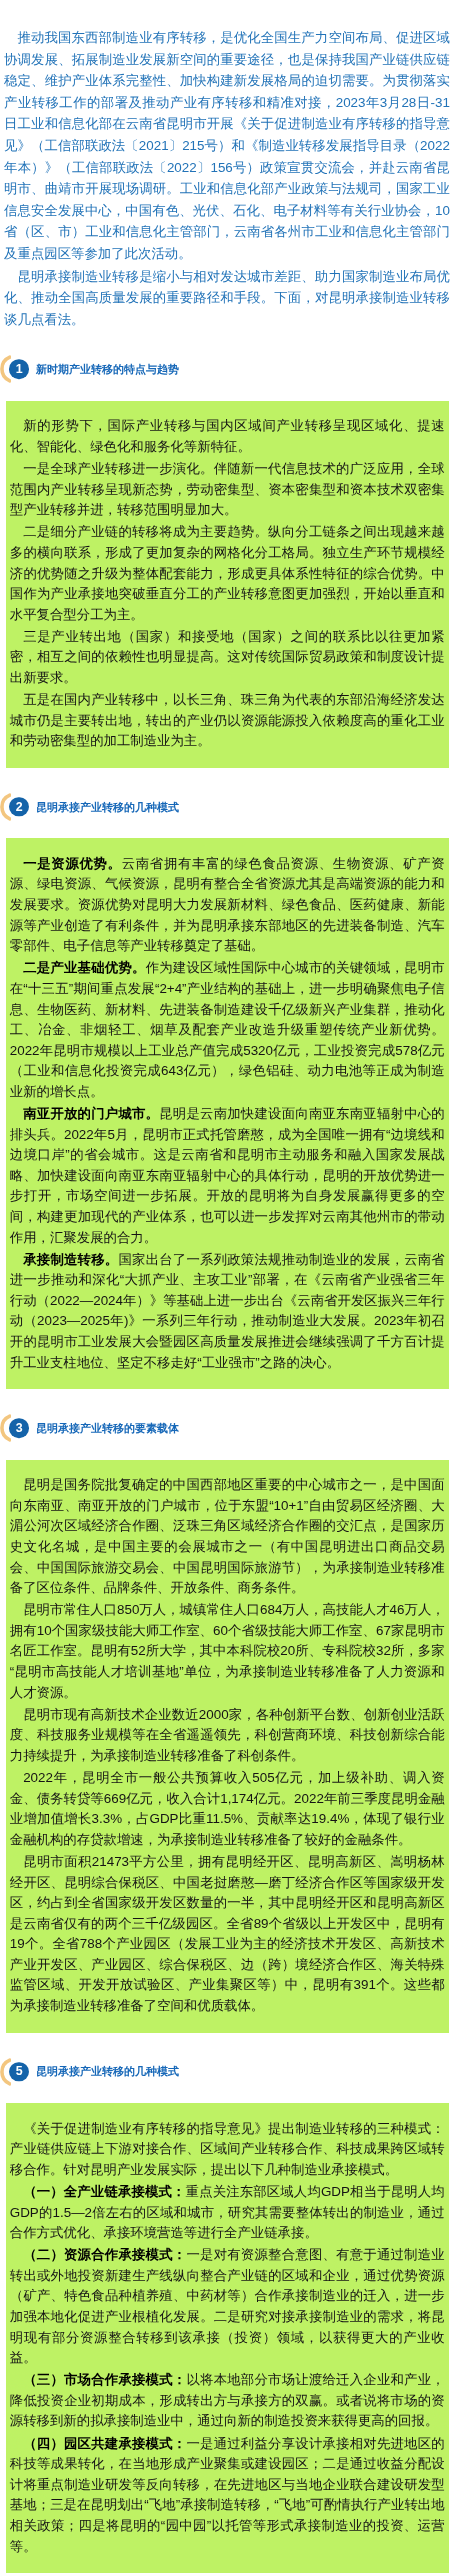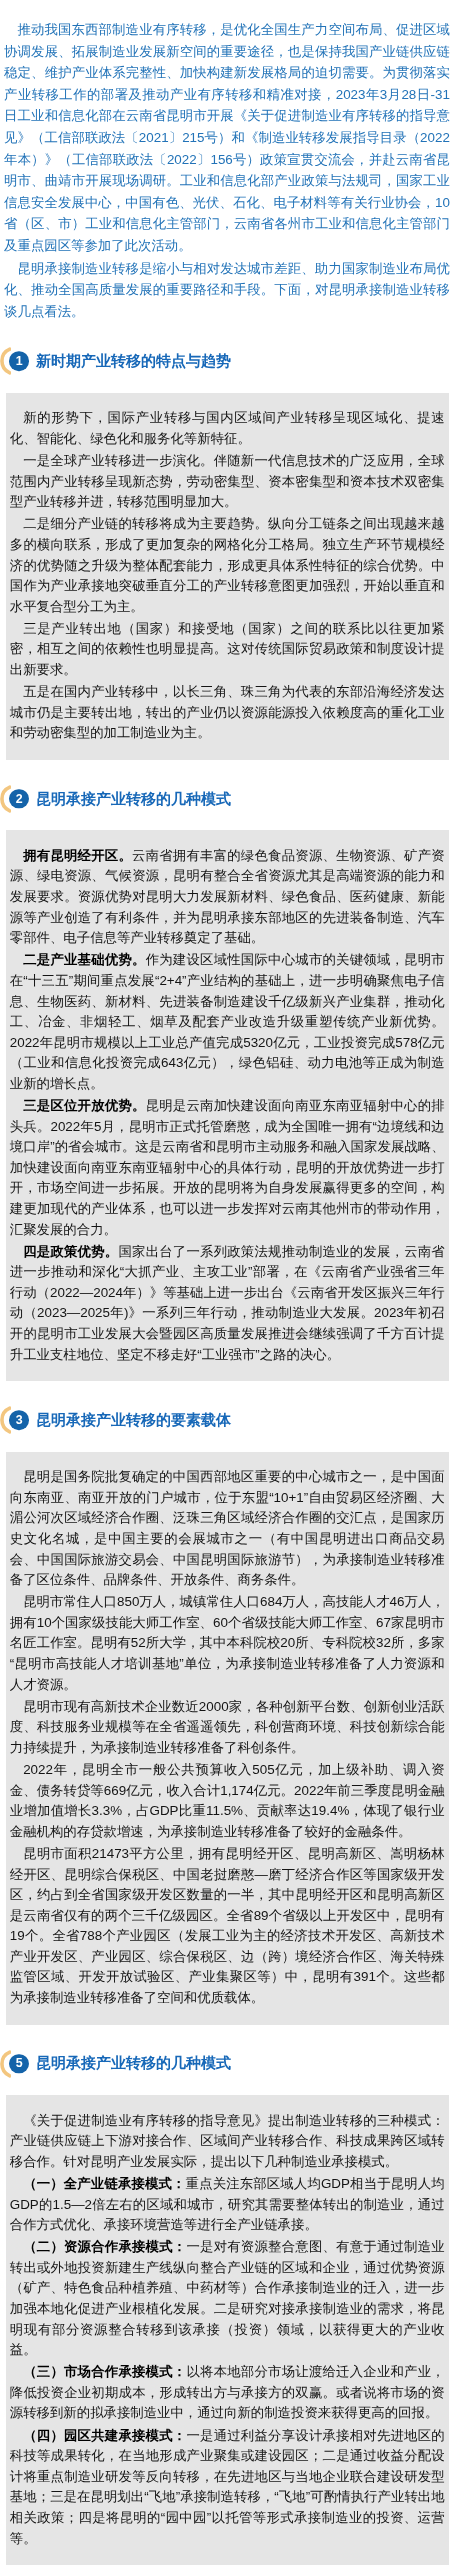--- a/index.html
+++ b/index.html
@@ -7,21 +7,21 @@
     position:relative;
     width:454px;
     height:3812px;
     margin:0 auto;
     background:#ffffff;
     overflow:hidden;
     font-family:"Liberation Sans","DejaVu Sans",sans-serif;
     -webkit-font-smoothing:antialiased;
   }
   
-  .intro{padding-top:19px;}
+  .intro{padding-top:27px;}
   .intro p{
     margin:0 4.1px 1px 4.1px;
     color:#2273b8;
     font-size:13.4px;
     line-height:21.6px;
     text-indent:13.4px;
     text-align:justify;
   }
   
   .sec-head{
@@ -35,25 +35,25 @@
   .arc{position:absolute;left:0;top:50%;transform:translateY(-50%);width:11.3px;height:29px;display:block;}
   .badge{
     position:absolute;left:9.3px;top:50%;transform:translateY(-50%);
     width:19.6px;height:19.6px;border-radius:50%;
     background:#1463a9;color:#ffffff;
     display:flex;align-items:center;justify-content:center;
     font-size:12.4px;font-weight:bold;
   }
   .sec-title{
     margin:0;color:#1768b8;
-    font-size:15px;font-weight:bold;line-height:20.6px;text-align:right;
+    font-size:11px;font-weight:bold;line-height:20.6px;text-align:right;
   }
   
   .sec-box{
-    background:#e5e5e5;
+    background:#bef264;
     margin:0 5.2px 0 6.2px;
     padding:15.5px 4.1px 14.4px 3.6px;
   }
   .sec-box p{
     margin:0 0 1.5px 0;
     color:#141414;
     font-size:13.4px;
     line-height:20.6px;
     text-indent:13.4px;
     text-align:justify;
@@ -99,27 +99,27 @@
     <div class="sec-head">
       <span class="arc">
         <svg width="11.3" height="29" viewBox="0 0 22 56" aria-hidden="true">
           <path d="M 19 5 A 25 25 0 0 0 19 51" fill="none" stroke="#f3c67f" stroke-width="7" stroke-linecap="round"></path>
         </svg>
       </span>
       <span class="badge">2</span>
       <h2 class="sec-title">昆明承接产业转移的几种模式</h2>
     </div>
     <div class="sec-box">
-  <p><b class="lead">拥有昆明经开区。</b><span class="ptext">云南省拥有丰富的绿色食品资源、生物资源、矿产资源、绿电资源、气候资源，昆明有整合全省资源尤其是高端资源的能力和发展要求。资源优势对昆明大力发展新材料、绿色食品、医药健康、新能源等产业创造了有利条件，并为昆明承接东部地区的先进装备制造、汽车零部件、电子信息等产业转移奠定了基础。</span></p>
+  <p><b class="lead">一是资源优势。</b><span class="ptext">云南省拥有丰富的绿色食品资源、生物资源、矿产资源、绿电资源、气候资源，昆明有整合全省资源尤其是高端资源的能力和发展要求。资源优势对昆明大力发展新材料、绿色食品、医药健康、新能源等产业创造了有利条件，并为昆明承接东部地区的先进装备制造、汽车零部件、电子信息等产业转移奠定了基础。</span></p>
 
   <p><b class="lead">二是产业基础优势。</b><span class="ptext">作为建设区域性国际中心城市的关键领域，昆明市在“十三五”期间重点发展“2+4”产业结构的基础上，进一步明确聚焦电子信息、生物医药、新材料、先进装备制造建设千亿级新兴产业集群，推动化工、冶金、非烟轻工、烟草及配套产业改造升级重塑传统产业新优势。2022年昆明市规模以上工业总产值完成5320亿元，工业投资完成578亿元（工业和信息化投资完成643亿元），绿色铝硅、动力电池等正成为制造业新的增长点。</span></p>
 
-  <p><b class="lead">三是区位开放优势。</b><span class="ptext">昆明是云南加快建设面向南亚东南亚辐射中心的排头兵。2022年5月，昆明市正式托管磨憨，成为全国唯一拥有“边境线和边境口岸”的省会城市。这是云南省和昆明市主动服务和融入国家发展战略、加快建设面向南亚东南亚辐射中心的具体行动，昆明的开放优势进一步打开，市场空间进一步拓展。开放的昆明将为自身发展赢得更多的空间，构建更加现代的产业体系，也可以进一步发挥对云南其他州市的带动作用，汇聚发展的合力。</span></p>
+  <p><b class="lead">南亚开放的门户城市。</b><span class="ptext">昆明是云南加快建设面向南亚东南亚辐射中心的排头兵。2022年5月，昆明市正式托管磨憨，成为全国唯一拥有“边境线和边境口岸”的省会城市。这是云南省和昆明市主动服务和融入国家发展战略、加快建设面向南亚东南亚辐射中心的具体行动，昆明的开放优势进一步打开，市场空间进一步拓展。开放的昆明将为自身发展赢得更多的空间，构建更加现代的产业体系，也可以进一步发挥对云南其他州市的带动作用，汇聚发展的合力。</span></p>
 
-  <p><b class="lead">四是政策优势。</b><span class="ptext">国家出台了一系列政策法规推动制造业的发展，云南省进一步推动和深化“大抓产业、主攻工业”部署，在《云南省产业强省三年行动（2022—2024年）》等基础上进一步出台《云南省开发区振兴三年行动（2023—2025年)》一系列三年行动，推动制造业大发展。2023年初召开的昆明市工业发展大会暨园区高质量发展推进会继续强调了千方百计提升工业支柱地位、坚定不移走好“工业强市”之路的决心。</span></p>
+  <p><b class="lead">承接制造转移。</b><span class="ptext">国家出台了一系列政策法规推动制造业的发展，云南省进一步推动和深化“大抓产业、主攻工业”部署，在《云南省产业强省三年行动（2022—2024年）》等基础上进一步出台《云南省开发区振兴三年行动（2023—2025年)》一系列三年行动，推动制造业大发展。2023年初召开的昆明市工业发展大会暨园区高质量发展推进会继续强调了千方百计提升工业支柱地位、坚定不移走好“工业强市”之路的决心。</span></p>
 </div>
   </section>
 
   <section class="sec">
     <div class="sec-head">
       <span class="arc">
         <svg width="11.3" height="29" viewBox="0 0 22 56" aria-hidden="true">
           <path d="M 19 5 A 25 25 0 0 0 19 51" fill="none" stroke="#f3c67f" stroke-width="7" stroke-linecap="round"></path>
         </svg>
       </span>

